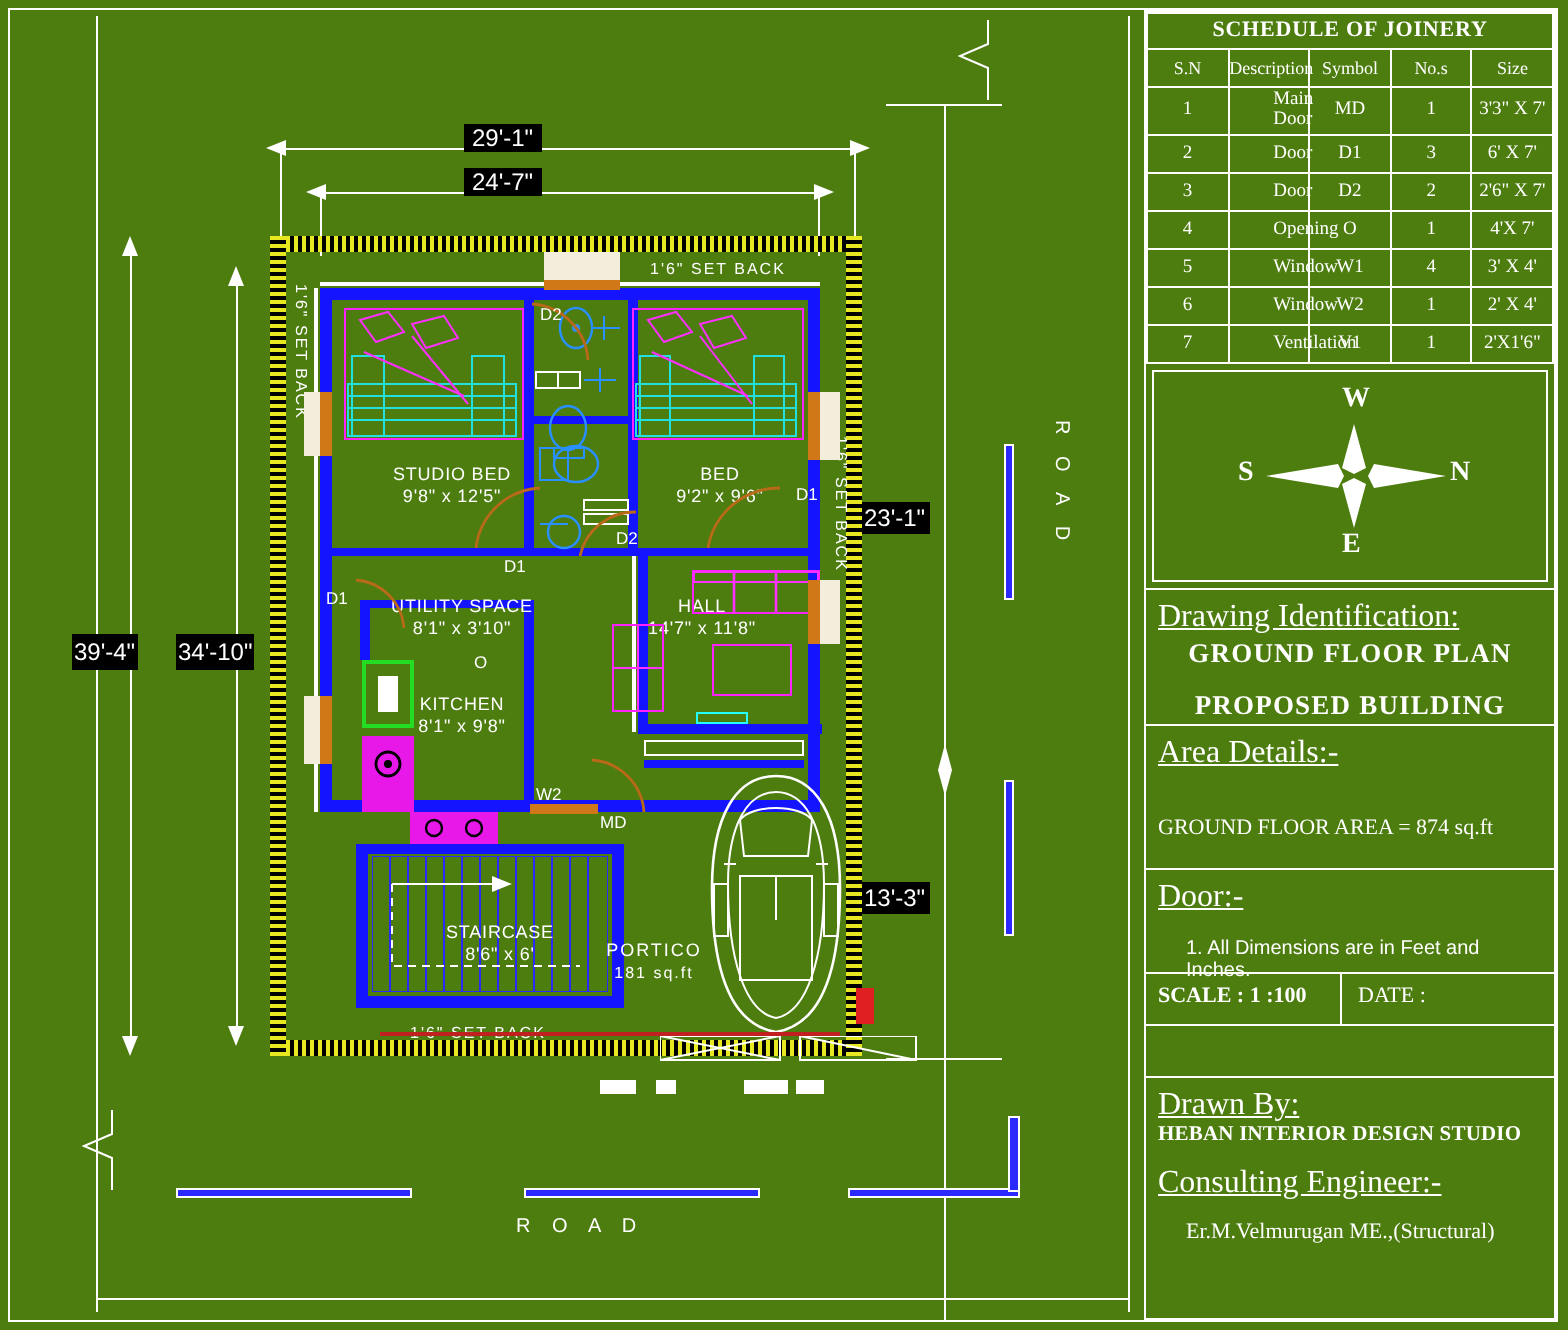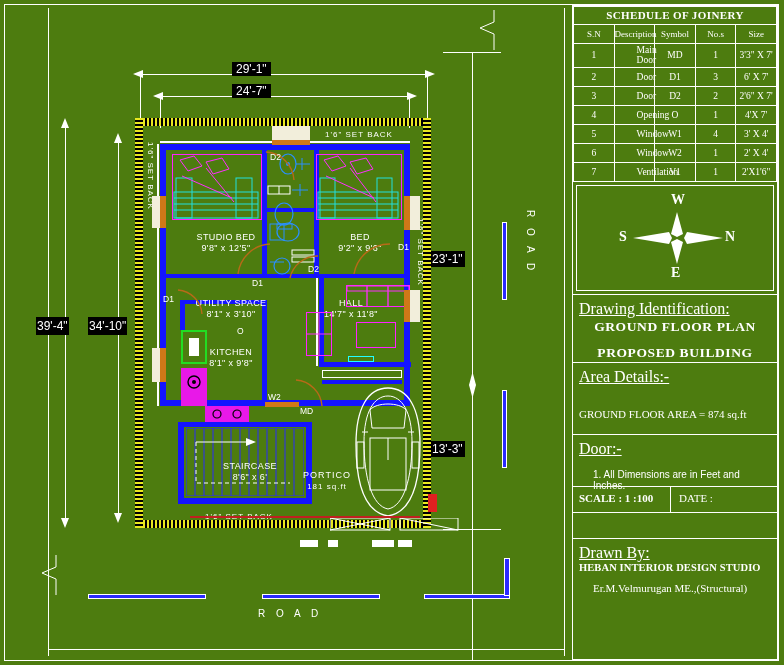--- a/index.html
+++ b/index.html
@@ -180,20 +180,21 @@
     <div class="tb-sec" style="height:26px;display:flex;">
       <div class="body11" style="width:98px;border-right:1px solid #fff;box-sizing:border-box;padding:5px 0 0 6px;font-weight:bold;">SCALE : 1 :100</div>
       <div class="body11" style="flex:1;padding:5px 0 0 8px;">DATE :</div>
     </div>
 
     <div class="tb-sec" style="height:26px;"></div>
 
     <div class="tb-sec tb-pad" style="height:86px;">
       <div class="lbl">Drawn By:</div>
       <div class="serif" style="font-size:10.5px;font-weight:bold;letter-spacing:.1px;">HEBAN INTERIOR DESIGN STUDIO</div>
+      <div class="lbl" style="margin-top:10px;">Consulting Engineer:-</div>
       <div class="body11" style="margin-top:9px;margin-left:14px;">Er.M.Velmurugan ME.,(Structural)</div>
     </div>
   </div>
 
   <div class="dimline" style="left:140px;top:74px;width:288px;"></div>
   <svg class="abs" style="left:133px;top:69px;" width="10" height="10">
       <polygon points="0,5 10,1 10,9" fill="#fff"></polygon>
     </svg>
   <svg class="abs" style="left:425px;top:69px;" width="10" height="10">
       <polygon points="10,5 0,1 0,9" fill="#fff"></polygon>

